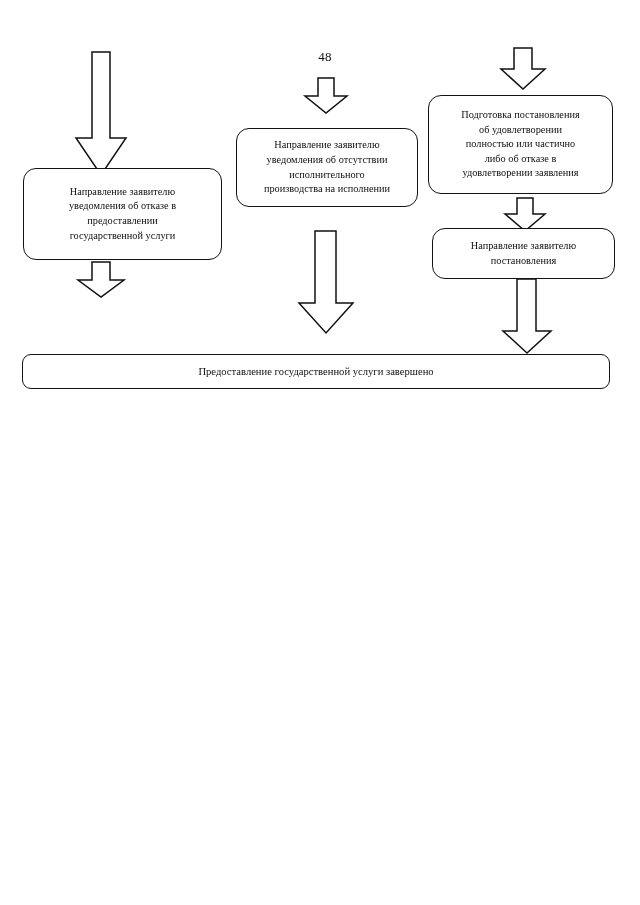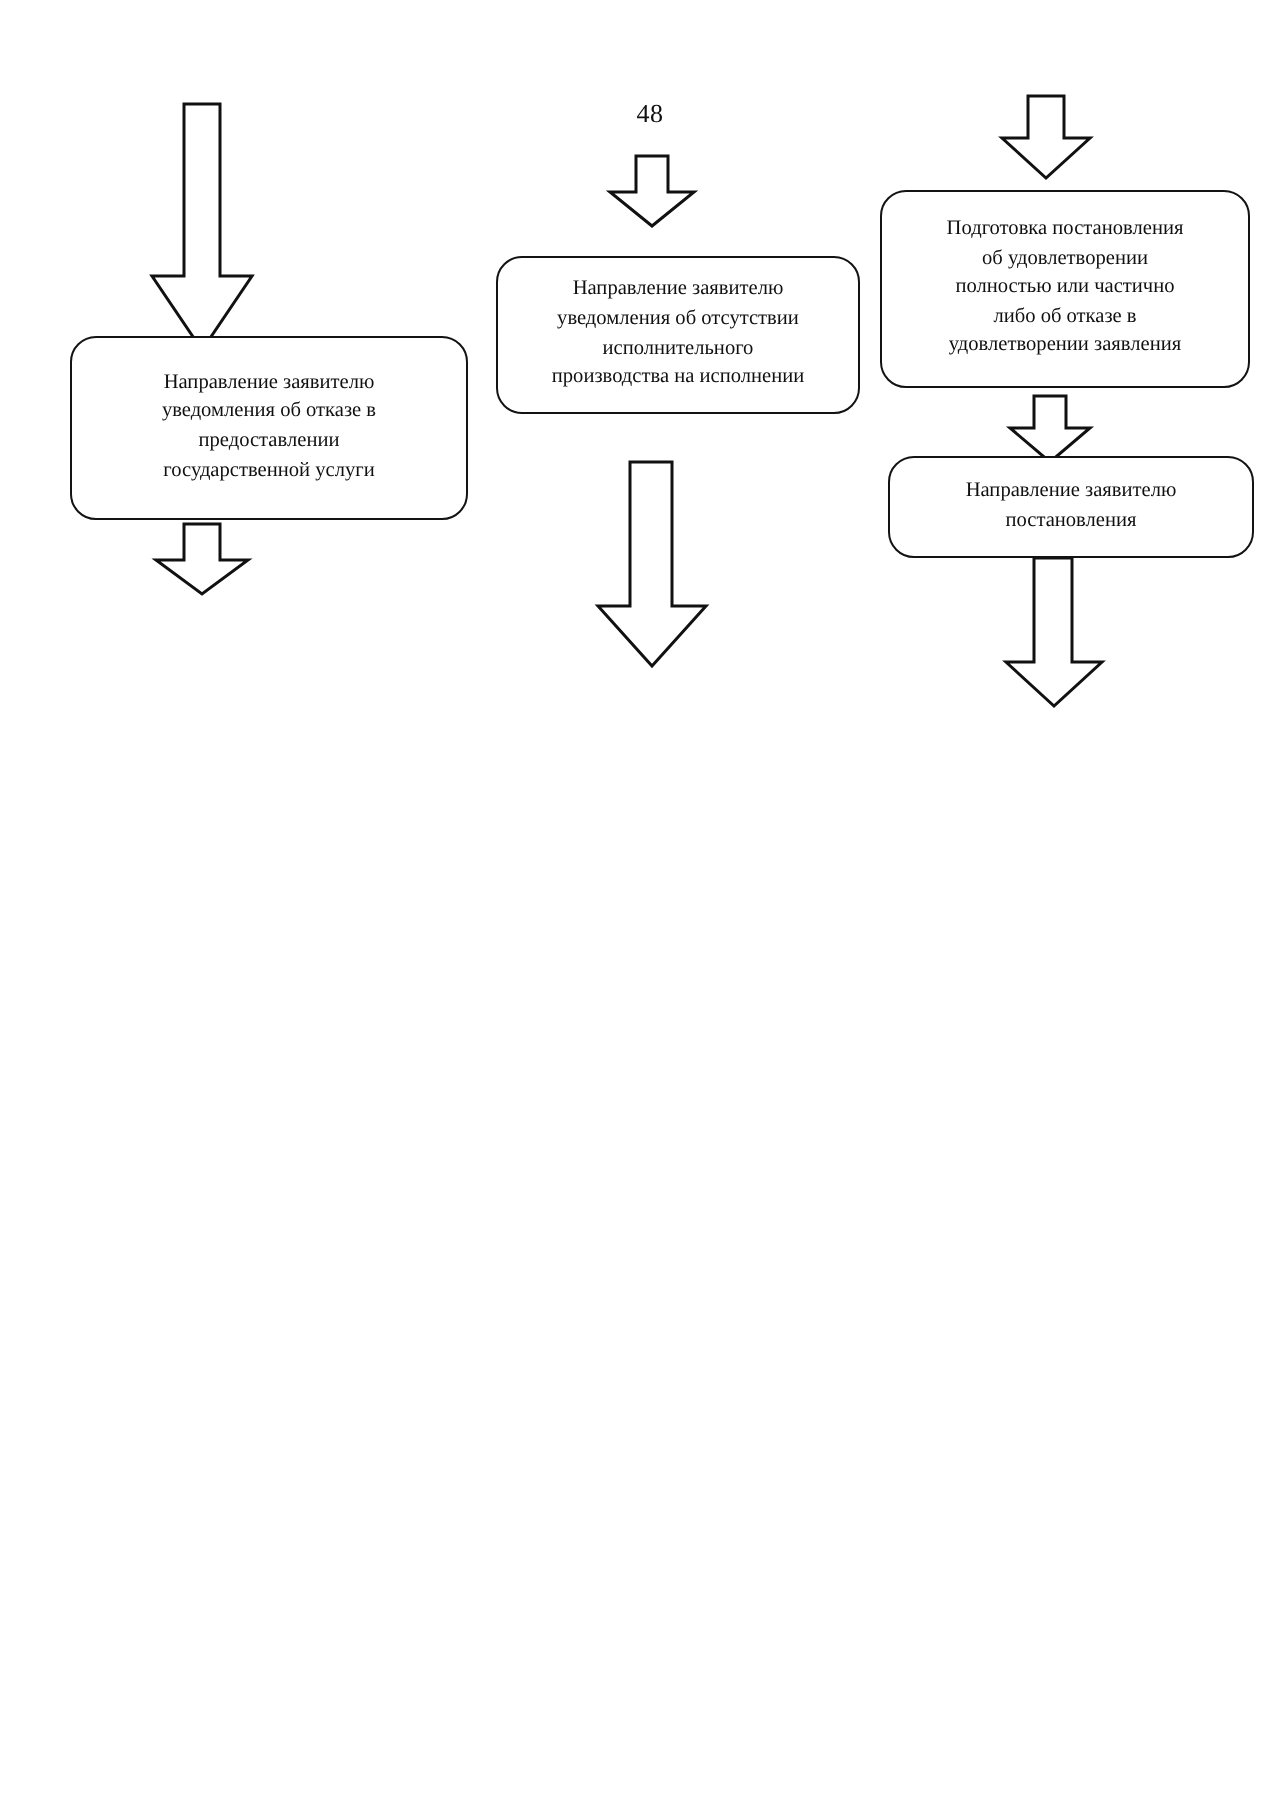--- a/index.html
+++ b/index.html
@@ -44,21 +44,20 @@
     background: #ffffff;
     display: flex;
     align-items: center;
     justify-content: center;
     text-align: center;
     font-size: 10.3px;
     line-height: 1.42;
     color: #101010;
     padding: 3px 7px;
     font-family: "Liberation Serif", "DejaVu Serif", serif;
-    margin-left: 12px;
   }
 
   .node-text {
     display: block;
     width: 100%;
     white-space: pre-line;
   }
 
   
   #node-refusal-notice {
@@ -168,14 +167,17 @@
 полностью или частично
 либо об отказе в
 удовлетворении заявления</span>
   </div>
 
   <div class="node" id="node-send-resolution">
     <span class="node-text">Направление заявителю
 постановления</span>
   </div>
 
+  <div class="node" id="node-service-complete">
+    <span class="node-text">Предоставление государственной услуги завершено</span>
+  </div>
 
 </div>
 
 </body></html>

